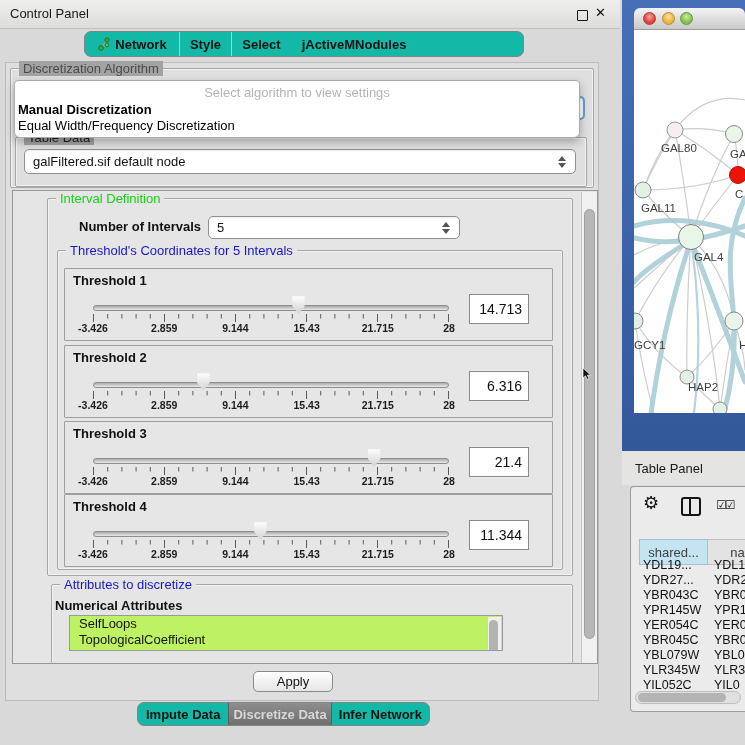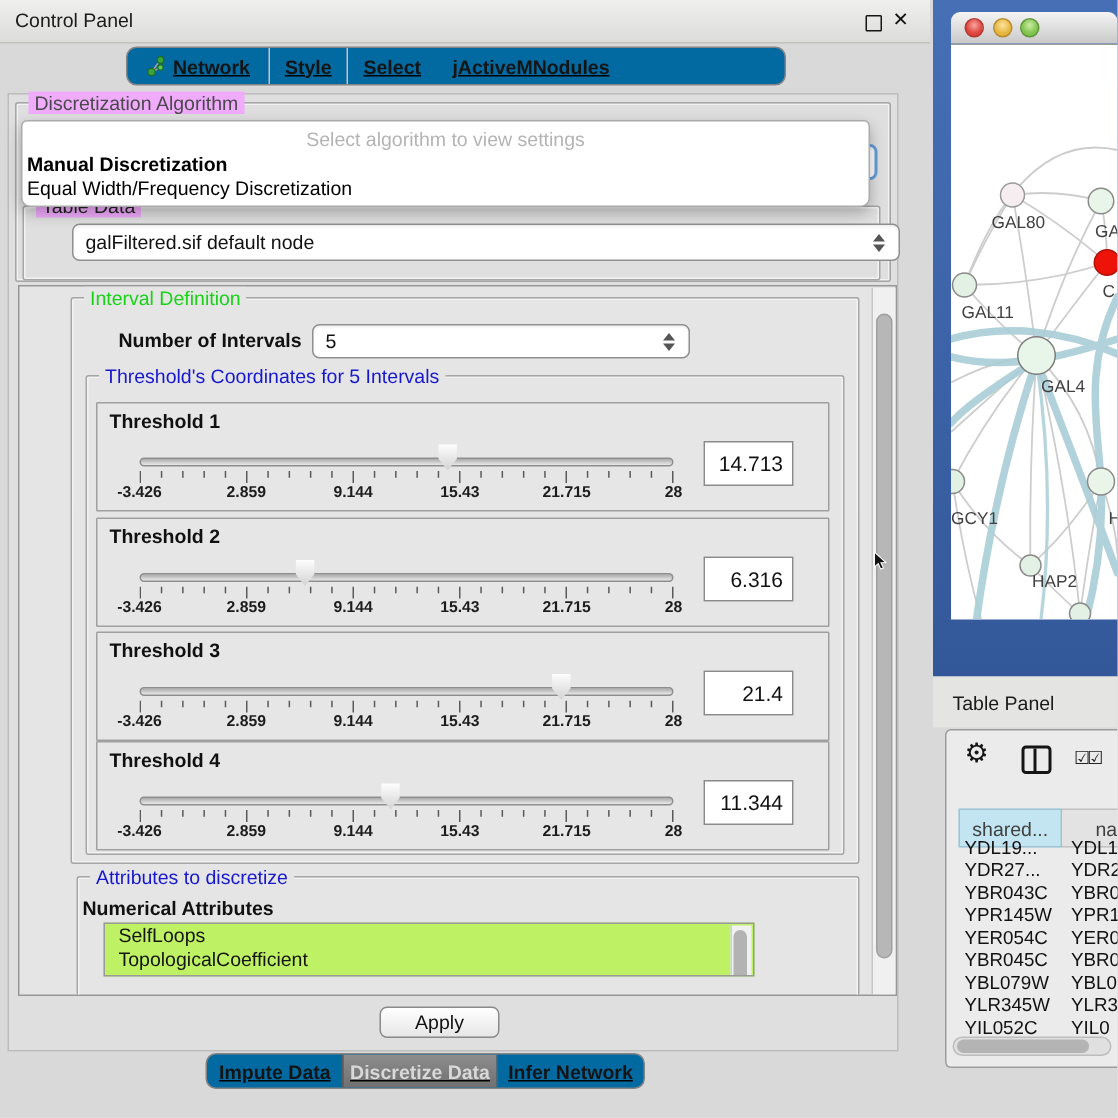--- a/index.html
+++ b/index.html
@@ -9,38 +9,38 @@
   .abs{position:absolute;}
 
   
   .titlebar{left:0;top:0;width:620px;height:28px;background:linear-gradient(#efefed,#dcdcda);
             border-bottom:1px solid #c2c2c0;}
   .titlebar .title{position:absolute;left:10px;top:6px;font-size:13px;color:#1a1a1a;}
   .float-box{position:absolute;left:577px;top:10px;width:9px;height:9px;border:1.6px solid #151515;border-radius:1px;}
   .close-x{position:absolute;left:595px;top:5px;font-size:13px;font-weight:bold;color:#111;}
 
   
-  .seg{display:flex;background:#0369a1;border:1px solid #848484;border-radius:7px;overflow:hidden;
-       height:26px;box-sizing:border-box;text-decoration:underline;}
+  .seg{display:flex;background:#14b8a6;border:1px solid #848484;border-radius:7px;overflow:hidden;
+       height:26px;box-sizing:border-box;}
   .seg .sg{display:flex;align-items:center;justify-content:center;font-size:13px;font-weight:bold;
            color:#141414;height:100%;box-sizing:border-box;}
   .seg .sep{border-left:1px solid #c4c4c4;}
   .seg .sel{background:linear-gradient(#8d8d8d,#707070);color:#d8d8d8;
             border-left:1px solid #5e5e5e;border-right:1px solid #5e5e5e;}
   #top-tabs{left:84px;top:31px;width:440px;}
   #bottom-tabs{left:137px;top:702px;width:293px;height:24px;}
   #bottom-tabs .sg{font-size:13px;}
 
   
   .outer-box{left:5px;top:62px;width:594px;height:639px;background:#dfdfdf;
              border:1px solid #bcbcbc;box-sizing:border-box;}
 
   
   .group{border:1px solid #a6a6a6;border-radius:2px;box-shadow:inset 0 0 0 1px #f2f2f2;}
-  .gtitle{position:absolute;top:-8px;left:8px;padding:0 4px;font-size:13px;background:#f0abfc;}
+  .gtitle{position:absolute;top:-8px;left:8px;padding:0 4px;font-size:13px;background:#a3a3a3;}
   .gtitle.green{color:#16d316;}
   .gtitle.blue{color:#1717cf;}
   .gtitle.dark{color:#4a4a4a;}
 
   
   .combo{background:#fff;border:1px solid #8f8f8f;border-radius:5px;box-sizing:border-box;
          font-size:13px;color:#111;display:flex;align-items:center;padding-left:8px;
          box-shadow:inset 0 1px 2px rgba(0,0,0,.08);}
   .spin{position:absolute;right:9px;top:50%;transform:translateY(-50%);width:9px;height:12px;}
   .spin:before,.spin:after{content:"";position:absolute;left:1px;border-left:4px solid transparent;
@@ -52,21 +52,21 @@
   #algo-group{left:10px;top:68px;width:582px;height:118px;}
   #algo-combo{left:24px;top:96px;width:561px;height:24px;border:2px solid #639dd6;z-index:2;}
   #algo-popup{left:14px;top:80px;width:564px;height:56px;background:#fff;border:1px solid #ababab;
       border-radius:4px 4px 6px 6px;box-shadow:0 4px 10px rgba(0,0,0,.28);z-index:3;}
   #algo-popup .hint{position:absolute;left:0;right:0;top:4px;text-align:center;color:#b4b4b4;font-size:13px;}
   #algo-popup .opt1{position:absolute;left:3px;top:21px;font-size:13px;font-weight:bold;color:#000;}
   #algo-popup .opt2{position:absolute;left:3px;top:37px;font-size:13px;color:#000;}
 
   
   #tabledata-group{left:15px;top:137px;width:570px;height:48px;}
-  #tabledata-combo{left:24px;top:149px;width:552px;height:25px;margin-left:24px;}
+  #tabledata-combo{left:24px;top:149px;width:552px;height:25px;}
 
   
   #scroll-panel{left:12px;top:190px;width:586px;height:474px;background:#e5e5e5;
       border:1px solid #979797;box-sizing:border-box;overflow:hidden;}
   #interval-group{left:34px;top:7px;width:524px;height:376px;}
   #interval-group .gtitle,#thr-group .gtitle,#attr-group .gtitle{background:#e5e5e5;}
   #noi-label{left:66px;top:28px;font-size:13px;font-weight:bold;color:#111;}
   #noi-combo{left:195px;top:25px;width:252px;height:23px;}
   #thr-group{left:44px;top:59px;width:504px;height:318px;}
 

